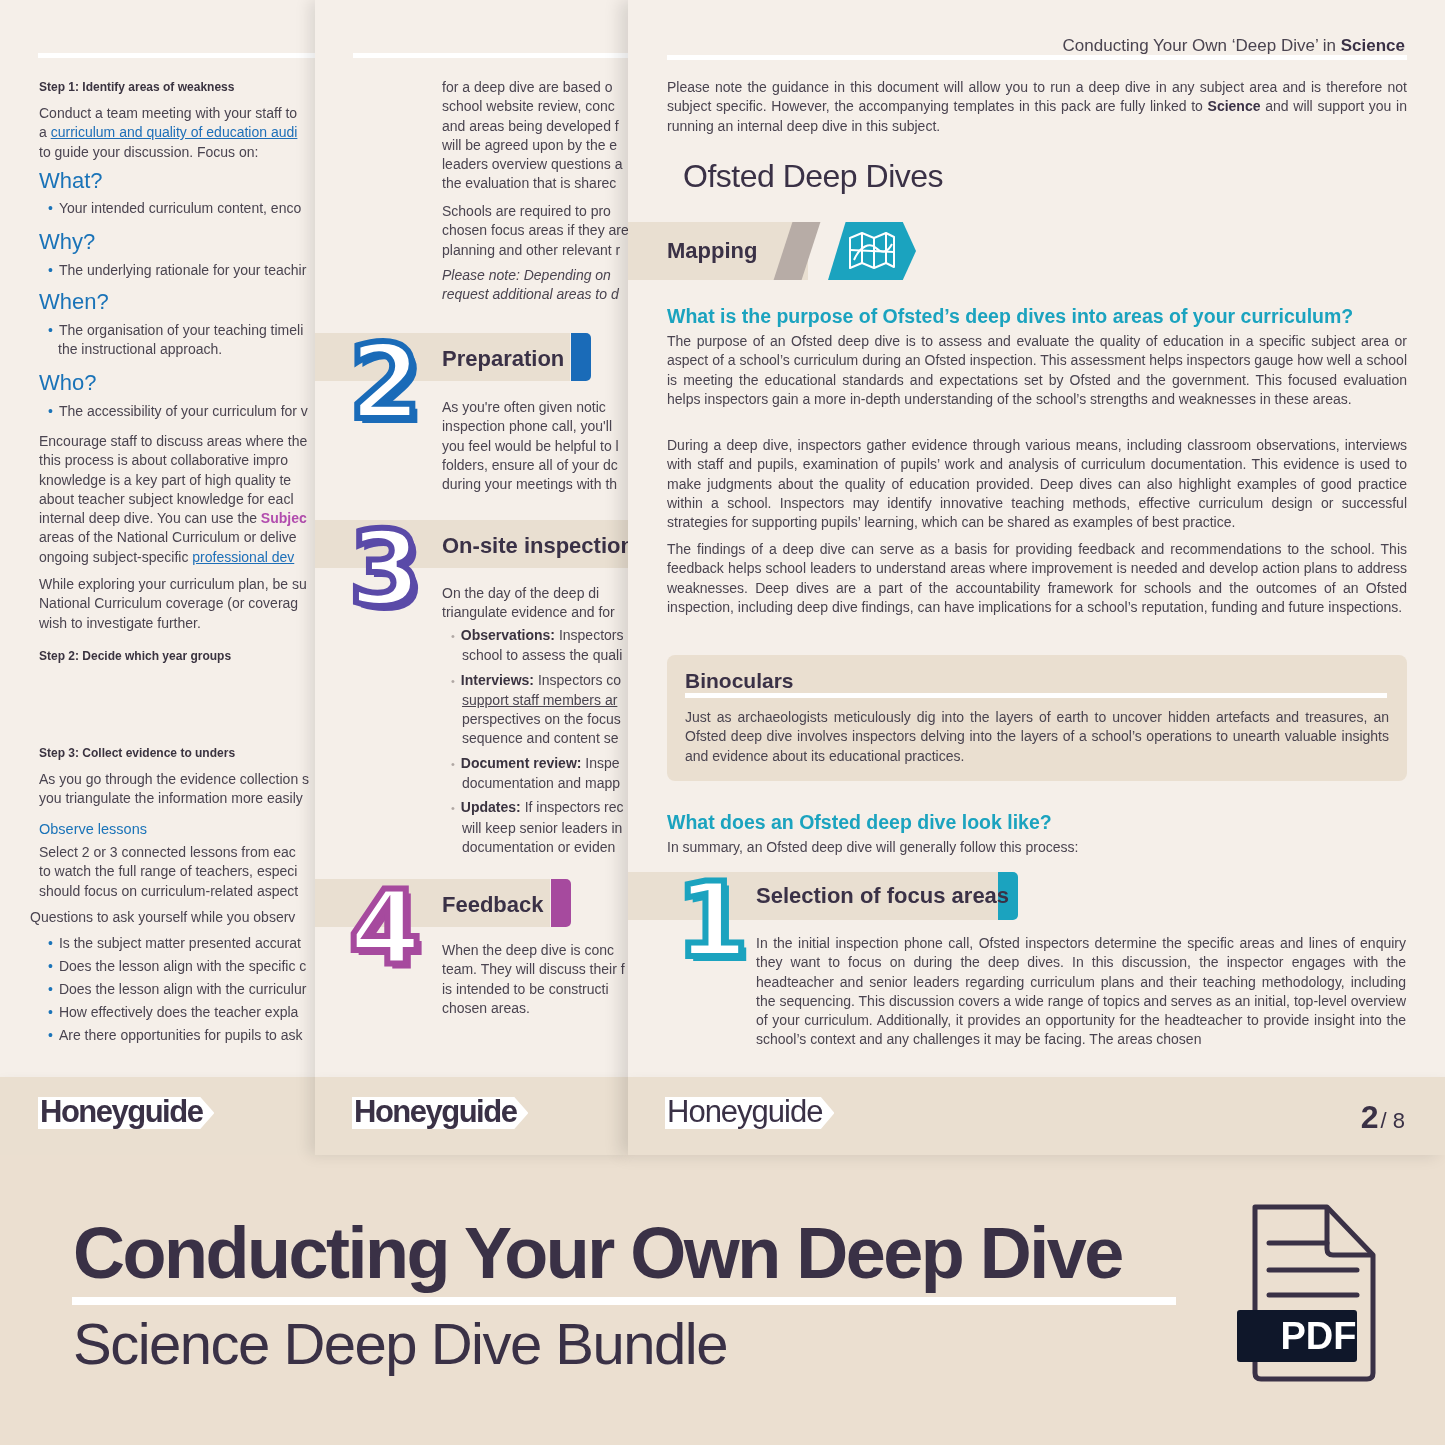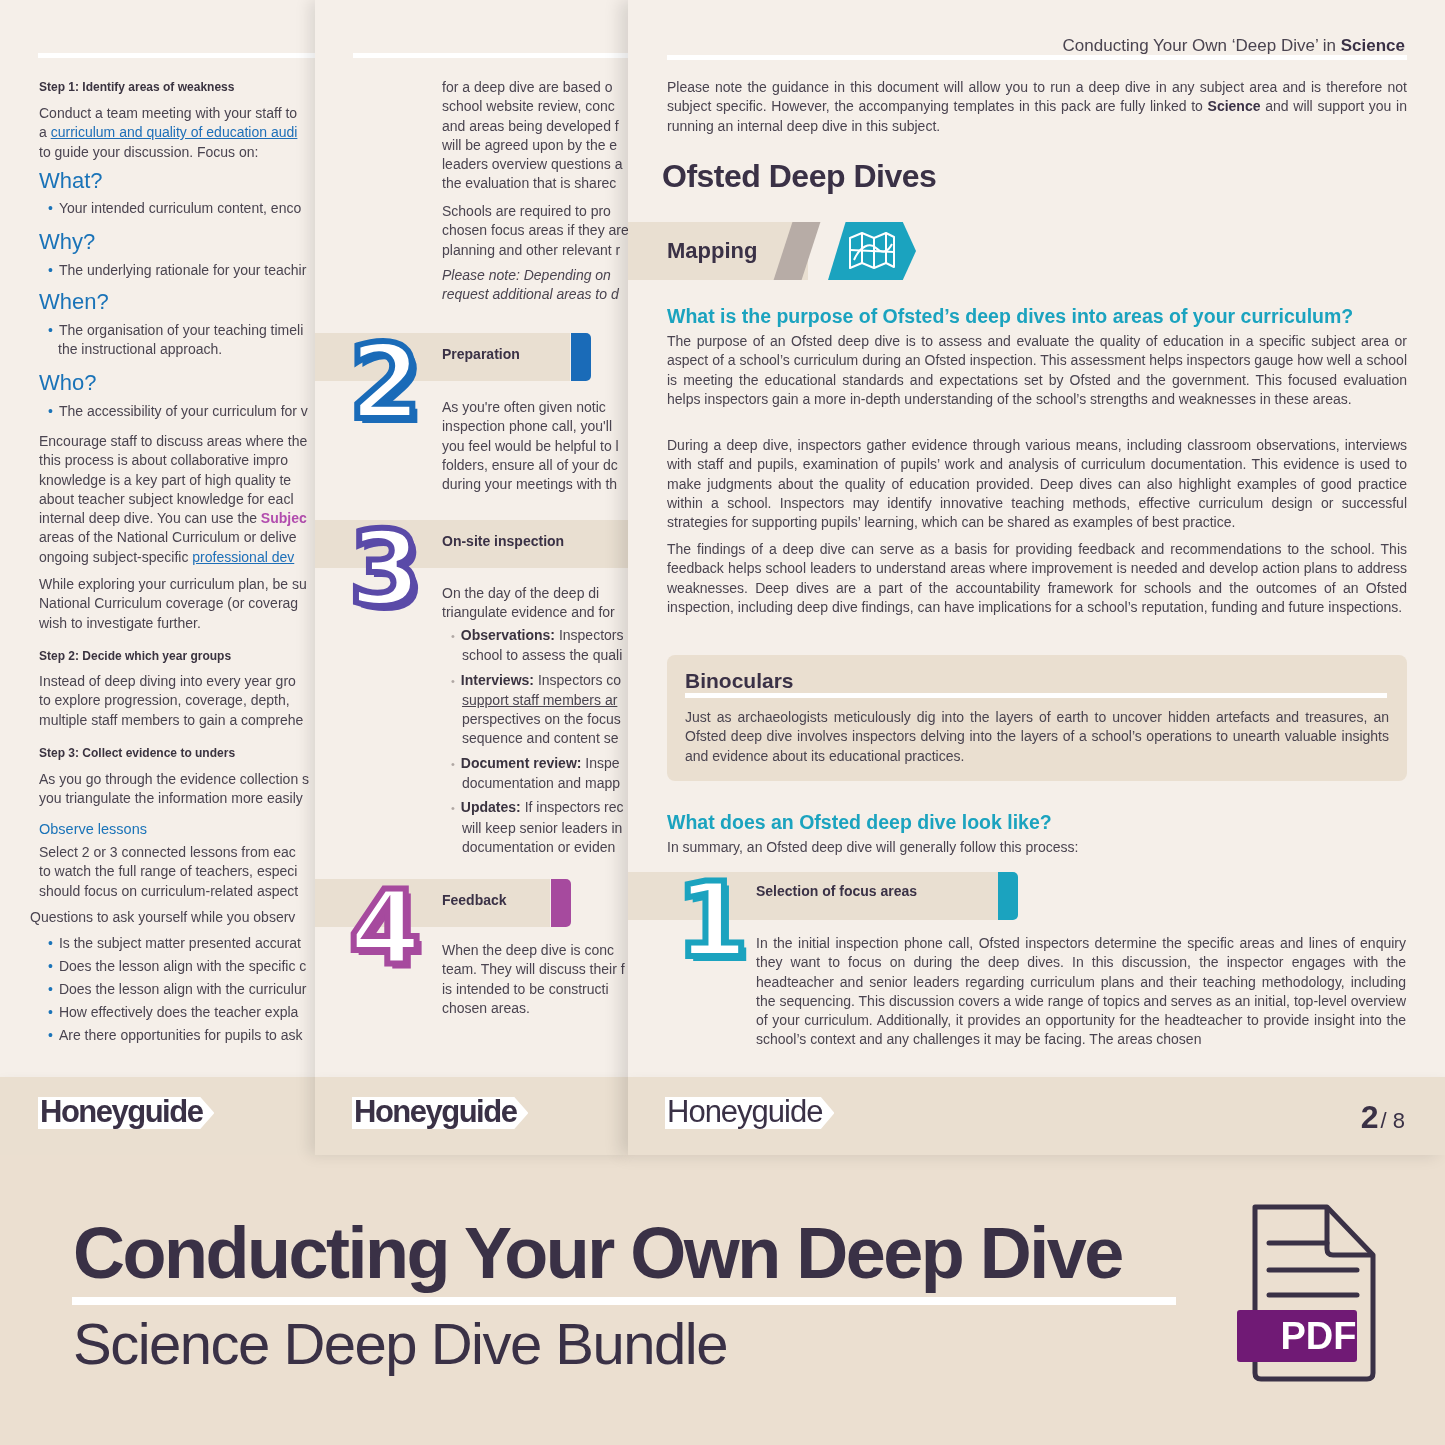--- a/index.html
+++ b/index.html
@@ -40,32 +40,32 @@
   .h-q { color: #1a73b8; font-size: 22px; }
   .blue-link { color: #1d6fb8; text-decoration: underline; }
   .purple { color: #b24dae; font-weight: bold; }
   .blue-sub { color: #1a73b8; font-weight: normal; font-size: 14.5px; }
   .bullet::before { content: "•"; color: #1a73b8; margin-right: 6px; }
   .bullet2::before { content: "•"; color: #b0a8a4; margin-right: 6px; font-size: 11px; }
 
   .band {
     position: absolute; height: 48px; background: #e9dfd1;
   }
-  .band-label { position: absolute; font-size: 14px; font-weight: bold; color: #3a3146; }
+  .band-label { position: absolute; font-size: 22px; font-weight: bold; color: #3a3146; }
   .band-tab { position: absolute; width: 20px; height: 48px; border-radius: 0 5px 5px 0; }
   .bignum {
     position: absolute; font-family: "DejaVu Sans", sans-serif; font-weight: bold;
     font-size: 104px; line-height: 1; color: #ffffff;
   }
 
   .page-c .header-title {
     position: absolute; right: 40px; top: 36px; font-size: 17px; color: #4a4450;
   }
   .page-c .para { position: absolute; left: 39px; width: 740px; font-size: 14px; line-height: 19.3px; color: #4a4450; text-align: justify; }
-  .section-title { position: absolute; left: 34px; font-size: 32px; font-weight: bold; color: #3a3146; letter-spacing: -0.5px; }
+  .section-title { position: absolute; left: 55px; font-size: 32px; font-weight: normal; color: #3a3146; letter-spacing: -0.5px; }
   .teal-h { position: absolute; left: 39px; font-size: 19.5px; font-weight: bold; color: #1ba3bf; }
   .callout {
     position: absolute; left: 39px; top: 655px; width: 740px; height: 126px;
     background: #eadfd0; border-radius: 8px;
   }
   .bottom-title {
     position: absolute; left: 73px; top: 1212px;
     font-size: 72px; font-weight: bold; color: #3a3146; letter-spacing: -2.5px; white-space: nowrap;
   }
   .bottom-rule { position: absolute; left: 72px; top: 1297px; width: 1104px; height: 8px; background: #ffffff; }
@@ -110,25 +110,20 @@
     <div><span>ongoing subject-specific </span><span class="blue-link">professional dev</span></div>
   </div>
 
   <div class="txt" style="left:39px; top:575px; white-space:nowrap;">
     <div>While exploring your curriculum plan, be su</div>
     <div>National Curriculum coverage (or coverag</div>
     <div>wish to investigate further.</div>
   </div>
 
   <div class="txt h-step" style="left:39px; top:647px; white-space:nowrap;">Step 2: Decide which year groups</div>
-  <div class="txt" style="left:39px; top:672px; white-space:nowrap;">
-    <div>Instead of deep diving into every year gro</div>
-    <div>to explore progression, coverage, depth,</div>
-    <div>multiple staff members to gain a comprehe</div>
-  </div>
 
   <div class="txt h-step" style="left:39px; top:744px; white-space:nowrap;">Step 3: Collect evidence to unders</div>
   <div class="txt" style="left:39px; top:770px; white-space:nowrap;">
     <div>As you go through the evidence collection s</div>
     <div>you triangulate the information more easily</div>
   </div>
 
   <div class="txt blue-sub" style="left:39px; top:820px;">Observe lessons</div>
   <div class="txt" style="left:39px; top:843px; white-space:nowrap;">
     <div>Select 2 or 3 connected lessons from eac</div>
@@ -276,14 +271,14 @@
 <div class="bottom-sub">Science Deep Dive Bundle</div>
 
 <div style="position:absolute; left:1237px; top:1203px; width:140px; height:180px;">
   <svg width="140" height="180" viewBox="0 0 140 180">
     <path d="M18 4 L90 4 L136 52 L136 170 Q136 176 130 176 L24 176 Q18 176 18 170 Z" fill="none" stroke="#3a3146" stroke-width="5" stroke-linejoin="round"></path>
     <path d="M90 4 L90 46 Q90 52 96 52 L136 52" fill="none" stroke="#3a3146" stroke-width="5" stroke-linejoin="round"></path>
     <line x1="32" y1="40" x2="90" y2="40" stroke="#3a3146" stroke-width="5" stroke-linecap="round"></line>
     <line x1="32" y1="67" x2="120" y2="67" stroke="#3a3146" stroke-width="5" stroke-linecap="round"></line>
     <line x1="32" y1="92" x2="120" y2="92" stroke="#3a3146" stroke-width="5" stroke-linecap="round"></line>
   </svg>
-  <div style="position:absolute; left:0; top:107px; width:120px; height:52px; background:#701a75; border-radius:3px; color:#ffffff; font-weight:bold; font-size:38px; line-height:52px; text-align:center;padding-left:43px;">PDF</div>
+  <div style="position:absolute; left:0; top:107px; width:120px; height:52px; background:#0f172a; border-radius:3px; color:#ffffff; font-weight:bold; font-size:38px; line-height:52px; text-align:center;padding-left:43px;">PDF</div>
 </div>
 
 </body></html>

